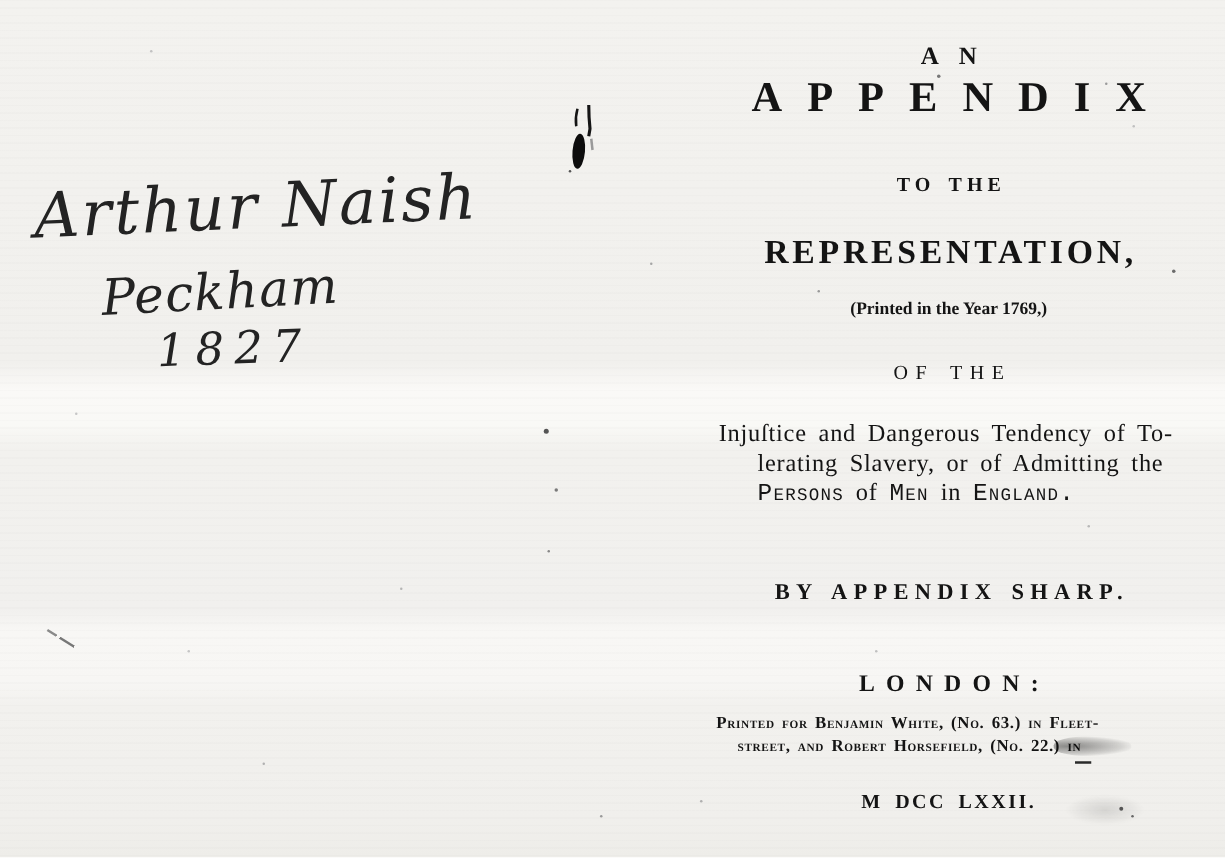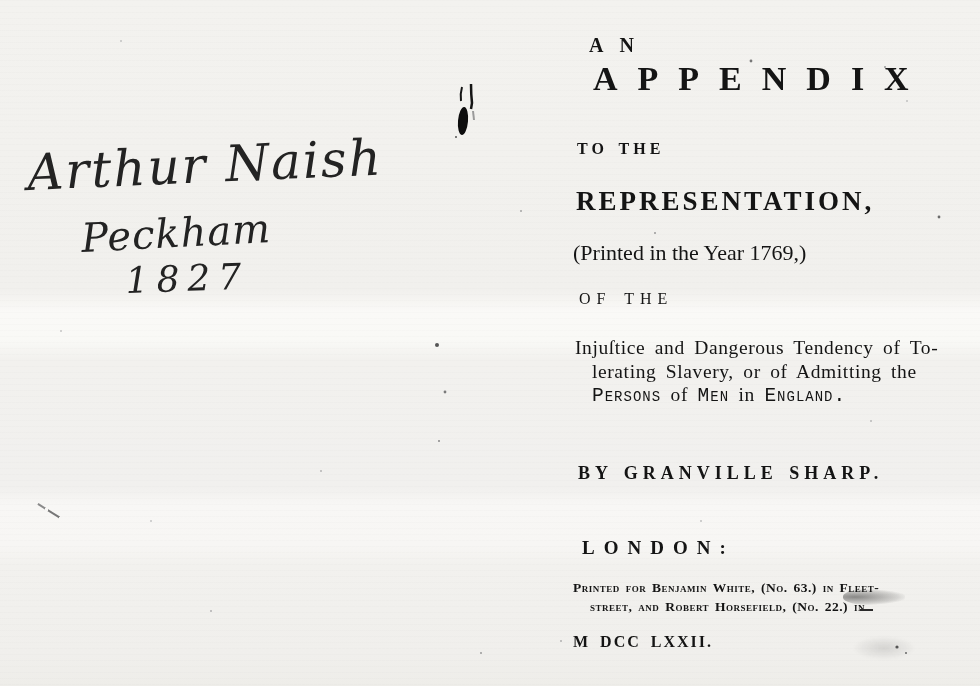--- a/index.html
+++ b/index.html
@@ -17,40 +17,40 @@
         #f3f2ef 0px, #f2f1ee 150px, #f1f0ed 290px,
         #faf9f7 312px, #f9f9f6 340px,
         #f2f1ee 360px, #f1f0ee 488px,
         #f8f7f5 505px, #f7f6f4 545px,
         #f2f1ee 565px, #f0efec 655px, #eeede9 686px);
     color:#141414;
   }
 
   
   .title-block { position:absolute; left:573px; top:0; width:372px; }
-  .tline { position:absolute; left:0; right:0; text-align:left; white-space:nowrap; }
+  .tline { position:absolute; left:0; right:0; text-align:center; white-space:nowrap; }
 
   .l-an             { top:34px;  font-size:20px; font-weight:700; letter-spacing:16px; padding-left:16px; }
   .l-appendix       { top:60px;  font-size:34px; font-weight:700; letter-spacing:20px; padding-left:20px; }
   .l-tothe          { top:140px; font-size:16px; font-weight:700; letter-spacing:4px; word-spacing:3px; padding-left:4px; }
   .l-representation { top:186px; font-size:27px; font-weight:700; letter-spacing:3px; padding-left:3px; }
-  .l-printed        { top:240px; font-size:22px; font-weight:400; }
+  .l-printed        { top:240px; font-size:14px; font-weight:700; }
   .l-ofthe          { top:290px; font-size:16px; font-weight:400; letter-spacing:6px; word-spacing:3px; padding-left:6px; }
 
   .subject { position:absolute; top:336px; left:2px; width:370px;
              font-size:19.5px; line-height:23.5px; letter-spacing:0.6px; word-spacing:4px; }
-  .subject .indent { margin-left:17px; }
+  .subject .indent { margin-left:31px; }
   .sc { font-variant:small-caps; letter-spacing:1px;font-family:Liberation Mono, monospace; }
 
   .l-byline { top:463px; font-size:18px; font-weight:700; letter-spacing:5px; word-spacing:2px; padding-left:5px; }
   .l-london { top:537px; font-size:19px; font-weight:700; letter-spacing:9px; padding-left:9px; }
 
   .imprint { position:absolute; top:568px; left:0; width:372px;
              font-size:13.5px; font-weight:700; font-variant:small-caps;
-             line-height:19px; letter-spacing:0.5px; word-spacing:2px;margin-top:10px; }
+             line-height:19px; letter-spacing:0.5px; word-spacing:2px; }
   .imprint .indent { margin-left:17px; }
 
   .l-date { top:633px; font-size:16px; font-weight:700; letter-spacing:2px; word-spacing:4px; }
 
   
   .handwriting { position:absolute; left:20px; top:118px; width:390px; height:195px; }
   .handwriting text {
     font-family:"DejaVu Serif","Liberation Serif",serif;
     font-style:italic; fill:#232323;
   }
@@ -95,21 +95,21 @@
     <div class="tline l-representation">REPRESENTATION,</div>
     <div class="tline l-printed">(Printed in the Year 1769,)</div>
     <div class="tline l-ofthe">OF THE</div>
 
     <div class="subject">
       <div>Injuſtice and Dangerous Tendency of To-</div>
       <div class="indent">lerating Slavery, or of Admitting the</div>
       <div class="indent"><span class="sc">Persons</span><span> of </span><span class="sc">Men</span><span> in </span><span class="sc">England.</span></div>
     </div>
 
-    <div class="tline l-byline">BY GRANVILLE SHARP.</div>
+    <div class="tline l-byline">BY APPENDIX SHARP.</div>
     <div class="tline l-london">LONDON:</div>
 
     <div class="imprint">
       <div>Printed for Benjamin White, (No. 63.) in Fleet-</div>
       <div class="indent">street, and Robert Horsefield, (No. 22.) in</div>
     </div>
 
     <div class="tline l-date">M DCC LXXII.</div>
   </div>
 

